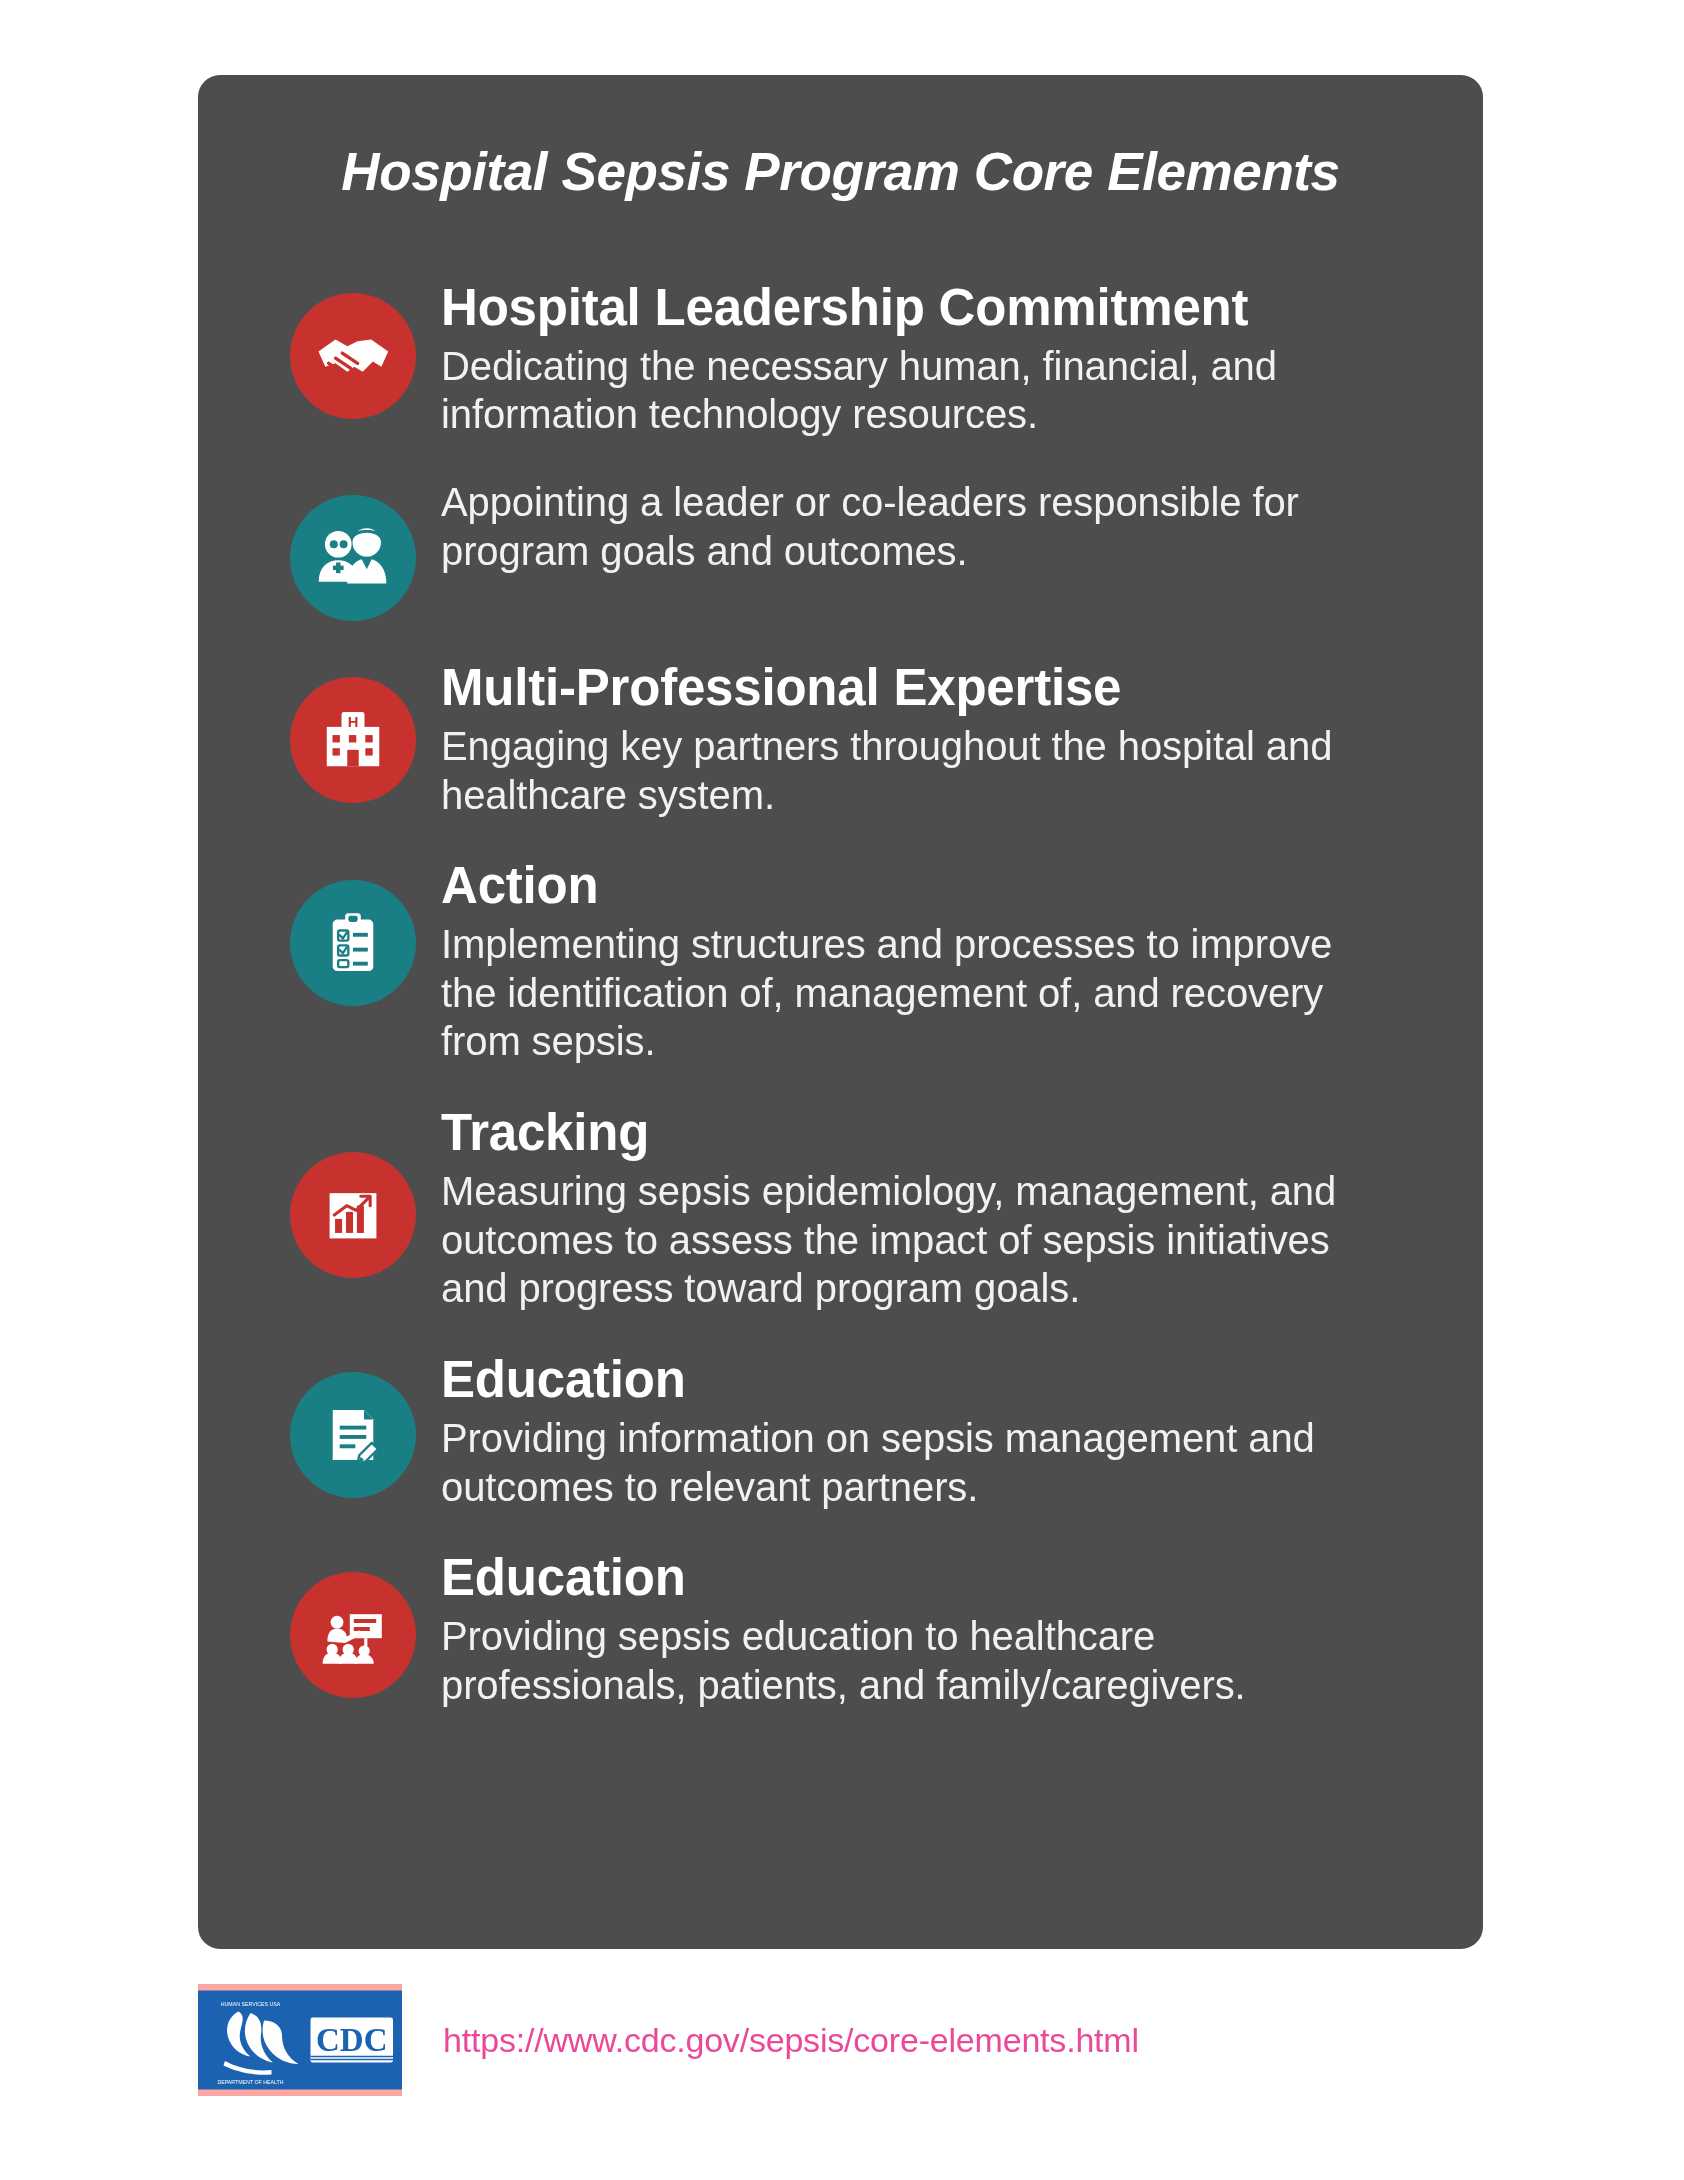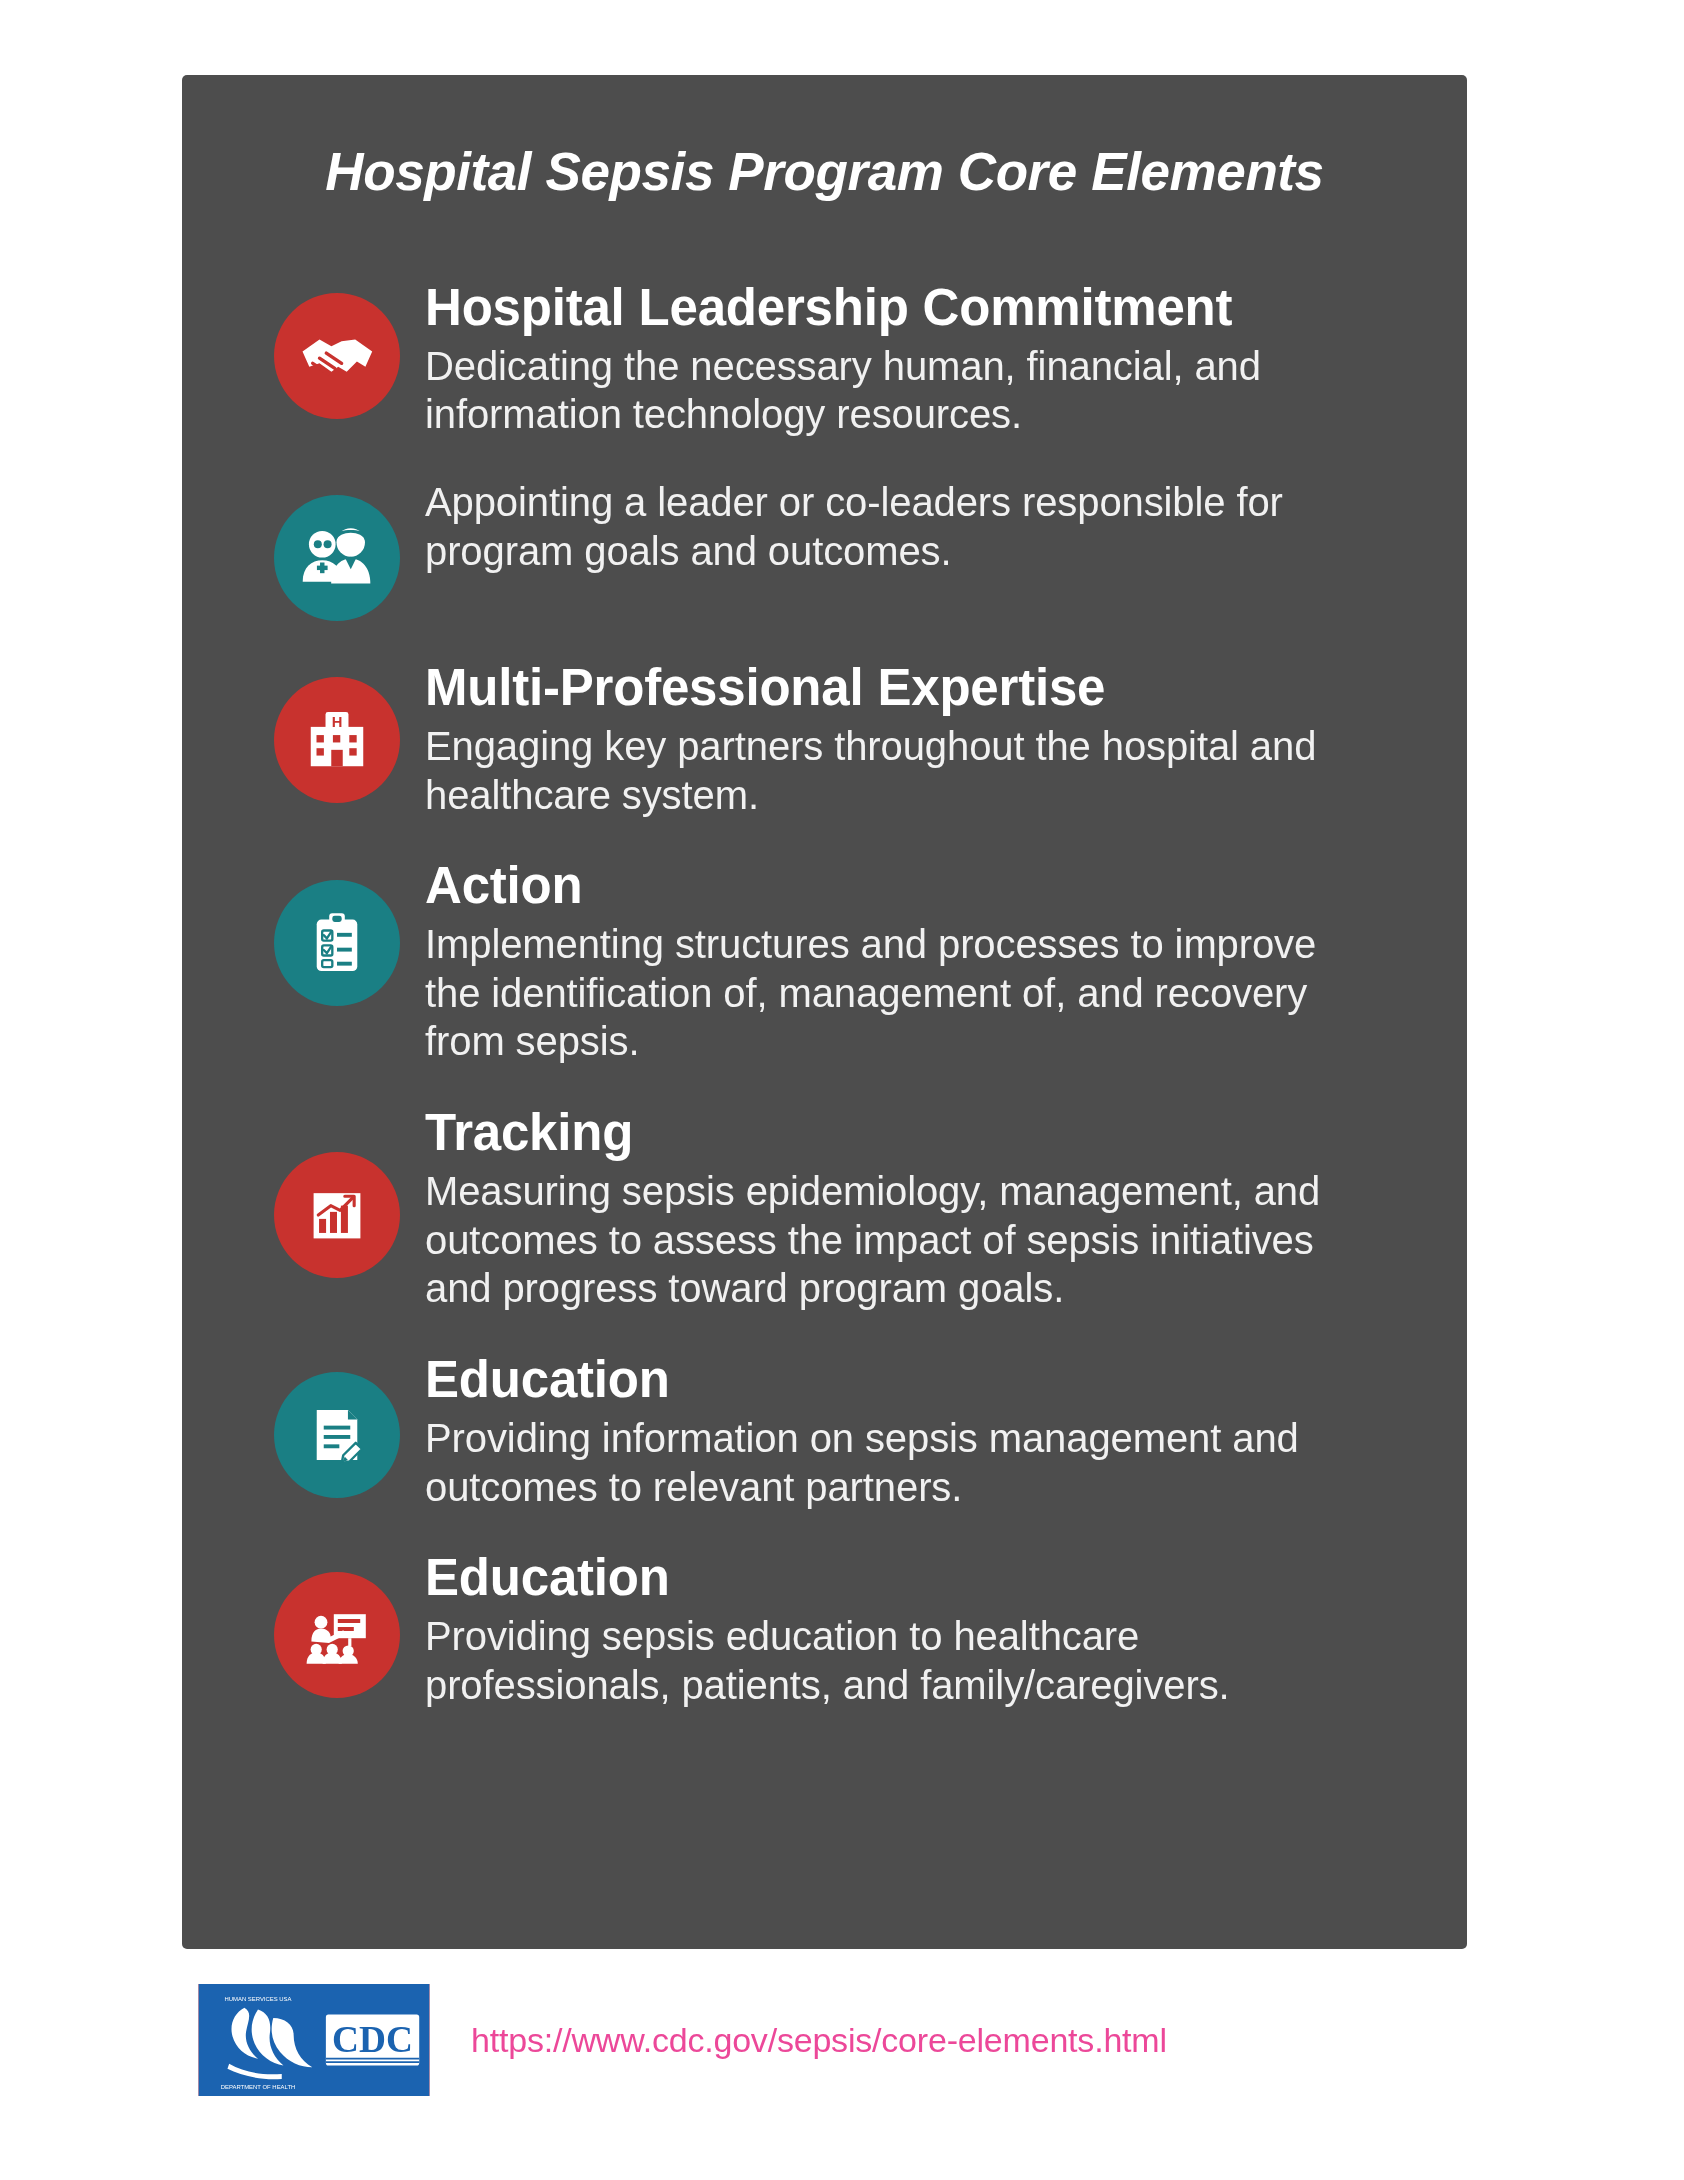--- a/index.html
+++ b/index.html
@@ -15,26 +15,26 @@
   }
   .page {
     position: relative;
     width: 1685px;
     height: 2181px;
     background: #ffffff;
     box-sizing: border-box;
   }
   .card {
     position: absolute;
-    left: 182px;
+    left: 198px;
     top: 75px;
     width: 1285px;
     height: 1874px;
     background: #4d4d4d;
-    border-radius: 5px;
+    border-radius: 22px;
     box-sizing: border-box;
     padding: 0;
   }
   .card-title {
     position: absolute;
     left: 0;
     top: 66px;
     width: 100%;
     text-align: center;
     color: #ffffff;
@@ -104,21 +104,21 @@
   .footer {
     position: absolute;
     left: 198px;
     top: 1976px;
     width: 1285px;
     height: 128px;
     display: flex;
     align-items: center;
   }
   .hhs-logo {
-    width: 232px;
+    width: 204px;
     height: 112px;
     background: #fca5a5;
     display: flex;
     align-items: flex-start;
     justify-content: flex-start;
     flex: 0 0 auto;
     overflow: hidden;
     position: relative;
   }
   .footer-url {

